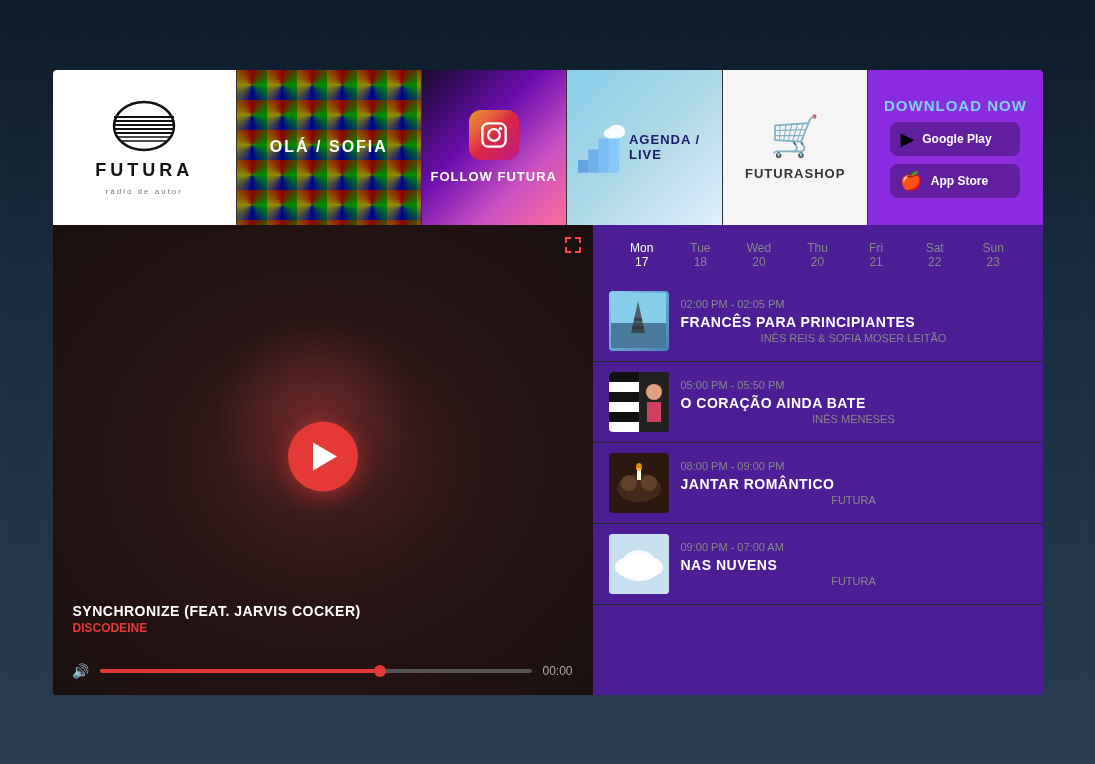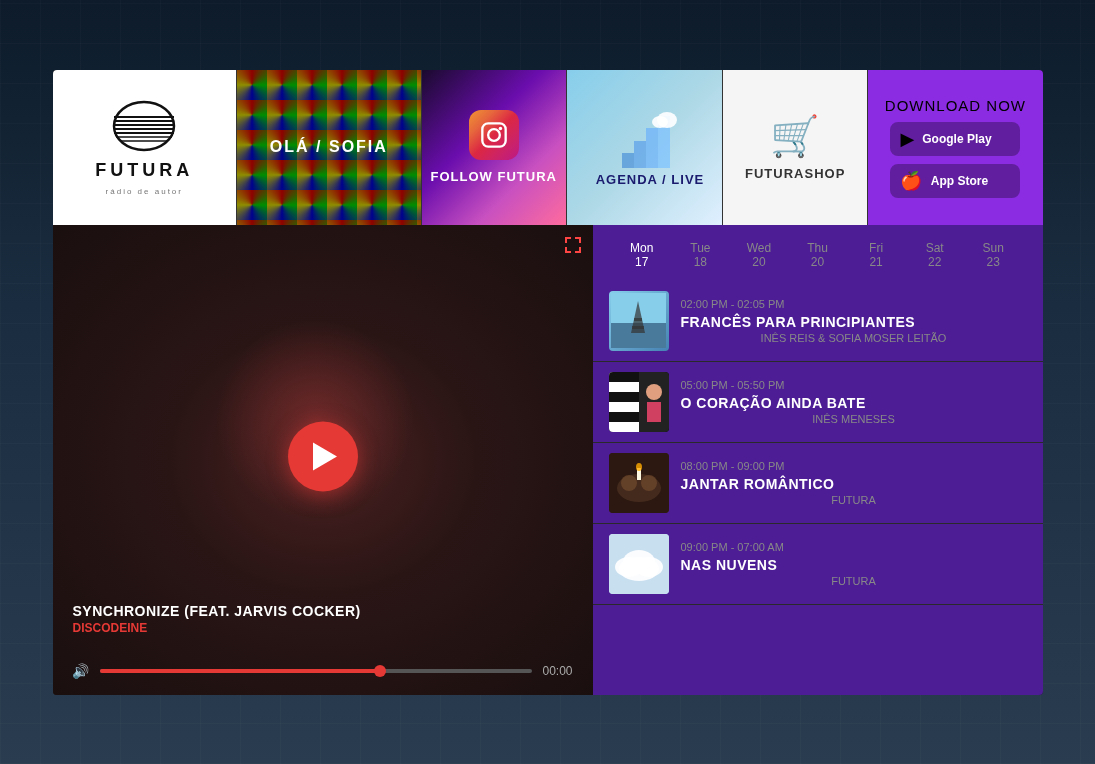--- a/index.html
+++ b/index.html
@@ -108,21 +108,21 @@
       align-items: center;
       justify-content: center;
       font-size: 22px;
       color: white;
     }
 
     
     .banner-agenda {
       flex: 1.1;
       background: linear-gradient(135deg, #87ceeb 0%, #add8e6 50%, #e0f0ff 100%);
-      flex-direction: column;
+      flex-direction: row;
       gap: 4px;
       padding-left: 11px;
     }
 
     
     .banner-shop {
       flex: 1.1;
       background: #f5f5f5;
       flex-direction: column;
       gap: 6px;
@@ -456,21 +456,21 @@
       </svg>
       <div style="font-size:13px;font-weight:900;color:#1a1a6e;letter-spacing:1px;">AGENDA / LIVE</div>
     </div>
 
     <div class="banner-item banner-shop">
       <div class="cart-icon">🛒</div>
       <div style="font-size:13px;font-weight:900;color:#333;letter-spacing:1px;">FUTURASHOP</div>
     </div>
 
     <div class="banner-item banner-download">
-      <div style="font-size:15px;font-weight:400;color:#000000;letter-spacing:1px;text-align:left;">DOWNLOAD NOW</div>
+      <div style="font-size:15px;font-weight:700;color:#7dd3fc;letter-spacing:1px;text-align:left;">DOWNLOAD NOW</div>
       <div class="store-btn">
         <span class="store-icon">▶</span>
         <span class="store-btn-text">Google Play</span>
       </div>
       <div class="store-btn">
         <span class="store-icon">🍎</span>
         <span class="store-btn-text">App Store</span>
       </div>
     </div>
 

